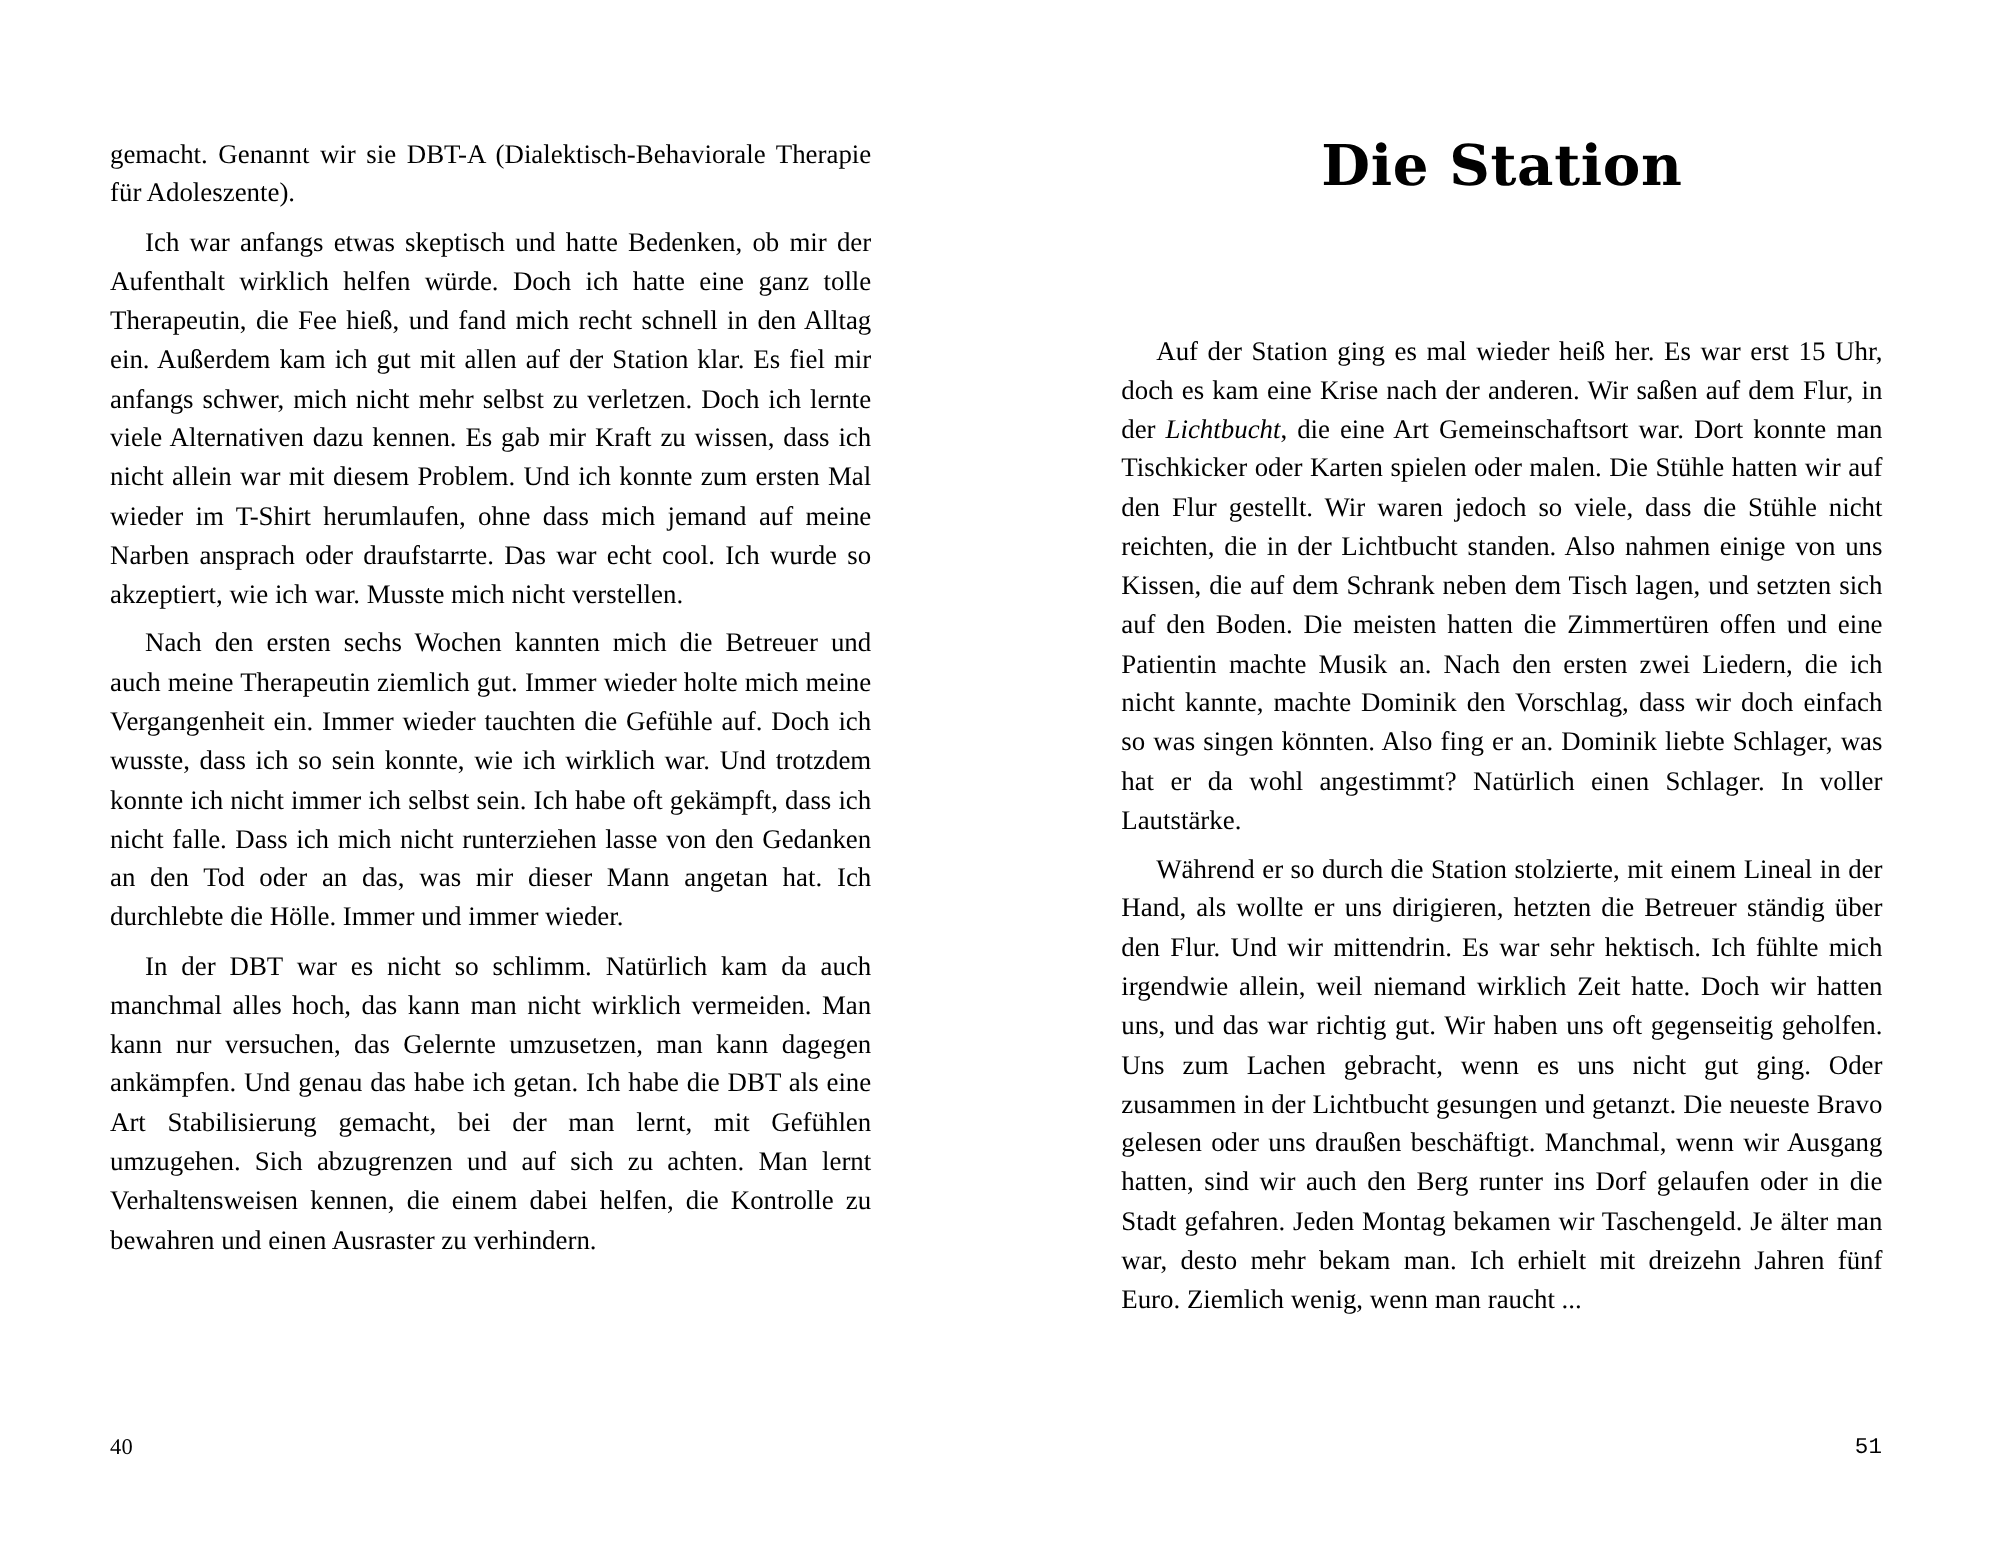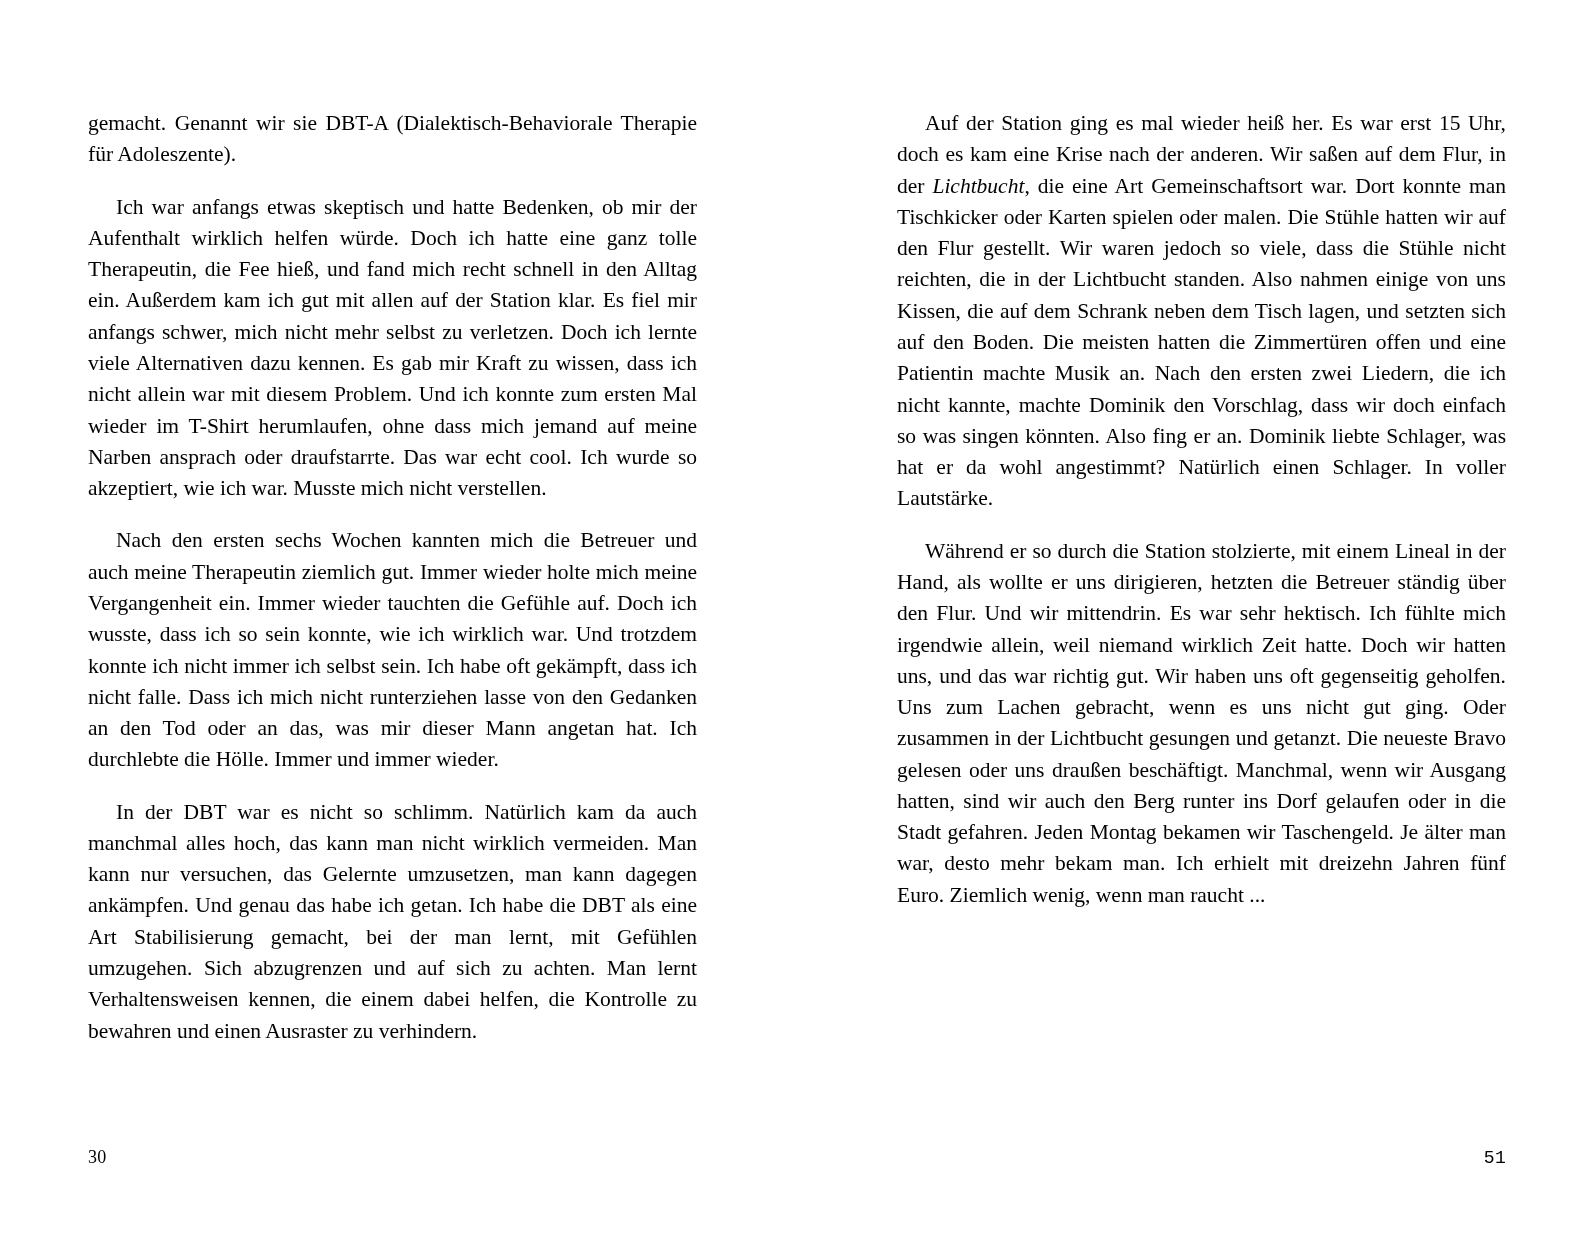--- a/index.html
+++ b/index.html
@@ -44,21 +44,21 @@
   p.body {
     font-size: 21.5px;
     line-height: 1.455;
     text-align: justify;
     margin: 0;
     text-indent: 0;
     hyphens: auto;
     -webkit-hyphens: auto;
   }
   p.body + p.body {
-    margin-top: 21px;
+    margin-top: 8px;
   }
   p.indent {
     text-indent: 28px;
   }
   .right-col-start {
     margin-top: 0;
   }
   em {
   }
   .folio {
@@ -78,22 +78,23 @@
 </head>
 <body>
 
 <div class="spread">
 
   <div class="page page-left">
     <p class="body">gemacht. Genannt wir sie DBT-A (Dialektisch-Behaviorale Therapie für Adoleszente).</p>
     <p class="body indent">Ich war anfangs etwas skeptisch und hatte Bedenken, ob mir der Aufenthalt wirklich helfen würde. Doch ich hatte eine ganz tolle Therapeutin, die Fee hieß, und fand mich recht schnell in den Alltag ein. Außerdem kam ich gut mit allen auf der Station klar. Es fiel mir anfangs schwer, mich nicht mehr selbst zu verletzen. Doch ich lernte viele Alternativen dazu kennen. Es gab mir Kraft zu wissen, dass ich nicht allein war mit diesem Problem. Und ich konnte zum ersten Mal wieder im T-Shirt herumlaufen, ohne dass mich jemand auf meine Narben ansprach oder draufstarrte. Das war echt cool. Ich wurde so akzeptiert, wie ich war. Musste mich nicht verstellen.</p>
     <p class="body indent">Nach den ersten sechs Wochen kannten mich die Betreuer und auch meine Therapeutin ziemlich gut. Immer wieder holte mich meine Vergangenheit ein. Immer wieder tauchten die Gefühle auf. Doch ich wusste, dass ich so sein konnte, wie ich wirklich war. Und trotzdem konnte ich nicht immer ich selbst sein. Ich habe oft gekämpft, dass ich nicht falle. Dass ich mich nicht runterziehen lasse von den Gedanken an den Tod oder an das, was mir dieser Mann angetan hat. Ich durchlebte die Hölle. Immer und immer wieder.</p>
     <p class="body indent">In der DBT war es nicht so schlimm. Natürlich kam da auch manchmal alles hoch, das kann man nicht wirklich vermeiden. Man kann nur versuchen, das Gelernte umzusetzen, man kann dagegen ankämpfen. Und genau das habe ich getan. Ich habe die DBT als eine Art Stabilisierung gemacht, bei der man lernt, mit Gefühlen umzugehen. Sich abzugrenzen und auf sich zu achten. Man lernt Verhaltensweisen kennen, die einem dabei helfen, die Kontrolle zu bewahren und einen Ausraster zu verhindern.</p>
-    <div class="folio folio-left">30</div>
+    <div class="folio folio-left">40</div>
   </div>
 
   <div class="page page-right">
+    <h1 class="chapter-title">Die Station</h1>
     <p class="body indent right-col-start"><span>Auf der Station ging es mal wieder heiß her. Es war erst 15 Uhr, doch es kam eine Krise nach der anderen. Wir saßen auf dem Flur, in der </span><em>Lichtbucht</em><span>, die eine Art Gemeinschaftsort war. Dort konnte man Tischkicker oder Karten spielen oder malen. Die Stühle hatten wir auf den Flur gestellt. Wir waren jedoch so viele, dass die Stühle nicht reichten, die in der Lichtbucht standen. Also nahmen einige von uns Kissen, die auf dem Schrank neben dem Tisch lagen, und setzten sich auf den Boden. Die meisten hatten die Zimmertüren offen und eine Patientin machte Musik an. Nach den ersten zwei Liedern, die ich nicht kannte, machte Dominik den Vorschlag, dass wir doch einfach so was singen könnten. Also fing er an. Dominik liebte Schlager, was hat er da wohl angestimmt? Natürlich einen Schlager. In voller Lautstärke.</span></p>
     <p class="body indent">Während er so durch die Station stolzierte, mit einem Lineal in der Hand, als wollte er uns dirigieren, hetzten die Betreuer ständig über den Flur. Und wir mittendrin. Es war sehr hektisch. Ich fühlte mich irgendwie allein, weil niemand wirklich Zeit hatte. Doch wir hatten uns, und das war richtig gut. Wir haben uns oft gegenseitig geholfen. Uns zum Lachen gebracht, wenn es uns nicht gut ging. Oder zusammen in der Lichtbucht gesungen und getanzt. Die neueste Bravo gelesen oder uns draußen beschäftigt. Manchmal, wenn wir Ausgang hatten, sind wir auch den Berg runter ins Dorf gelaufen oder in die Stadt gefahren. Jeden Montag bekamen wir Taschengeld. Je älter man war, desto mehr bekam man. Ich erhielt mit dreizehn Jahren fünf Euro. Ziemlich wenig, wenn man raucht ...</p>
     <div class="folio folio-right">51</div>
   </div>
 
 </div>
 
 </body></html>

